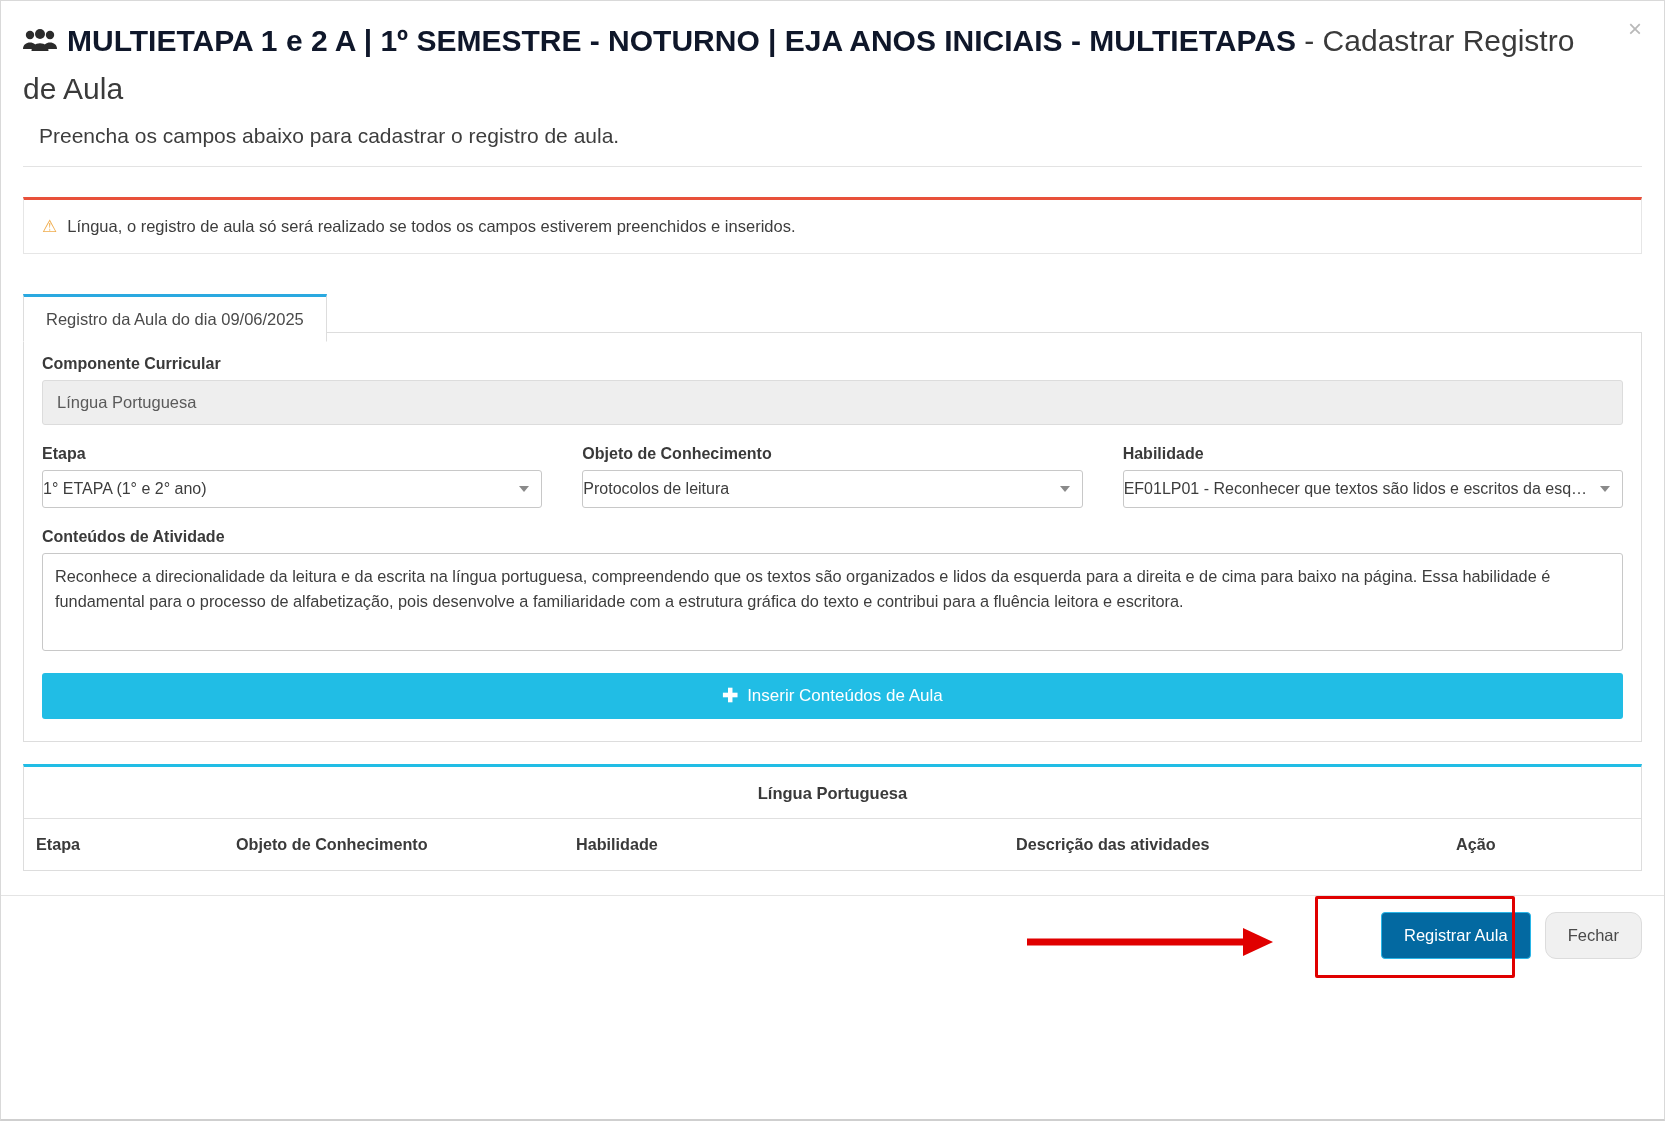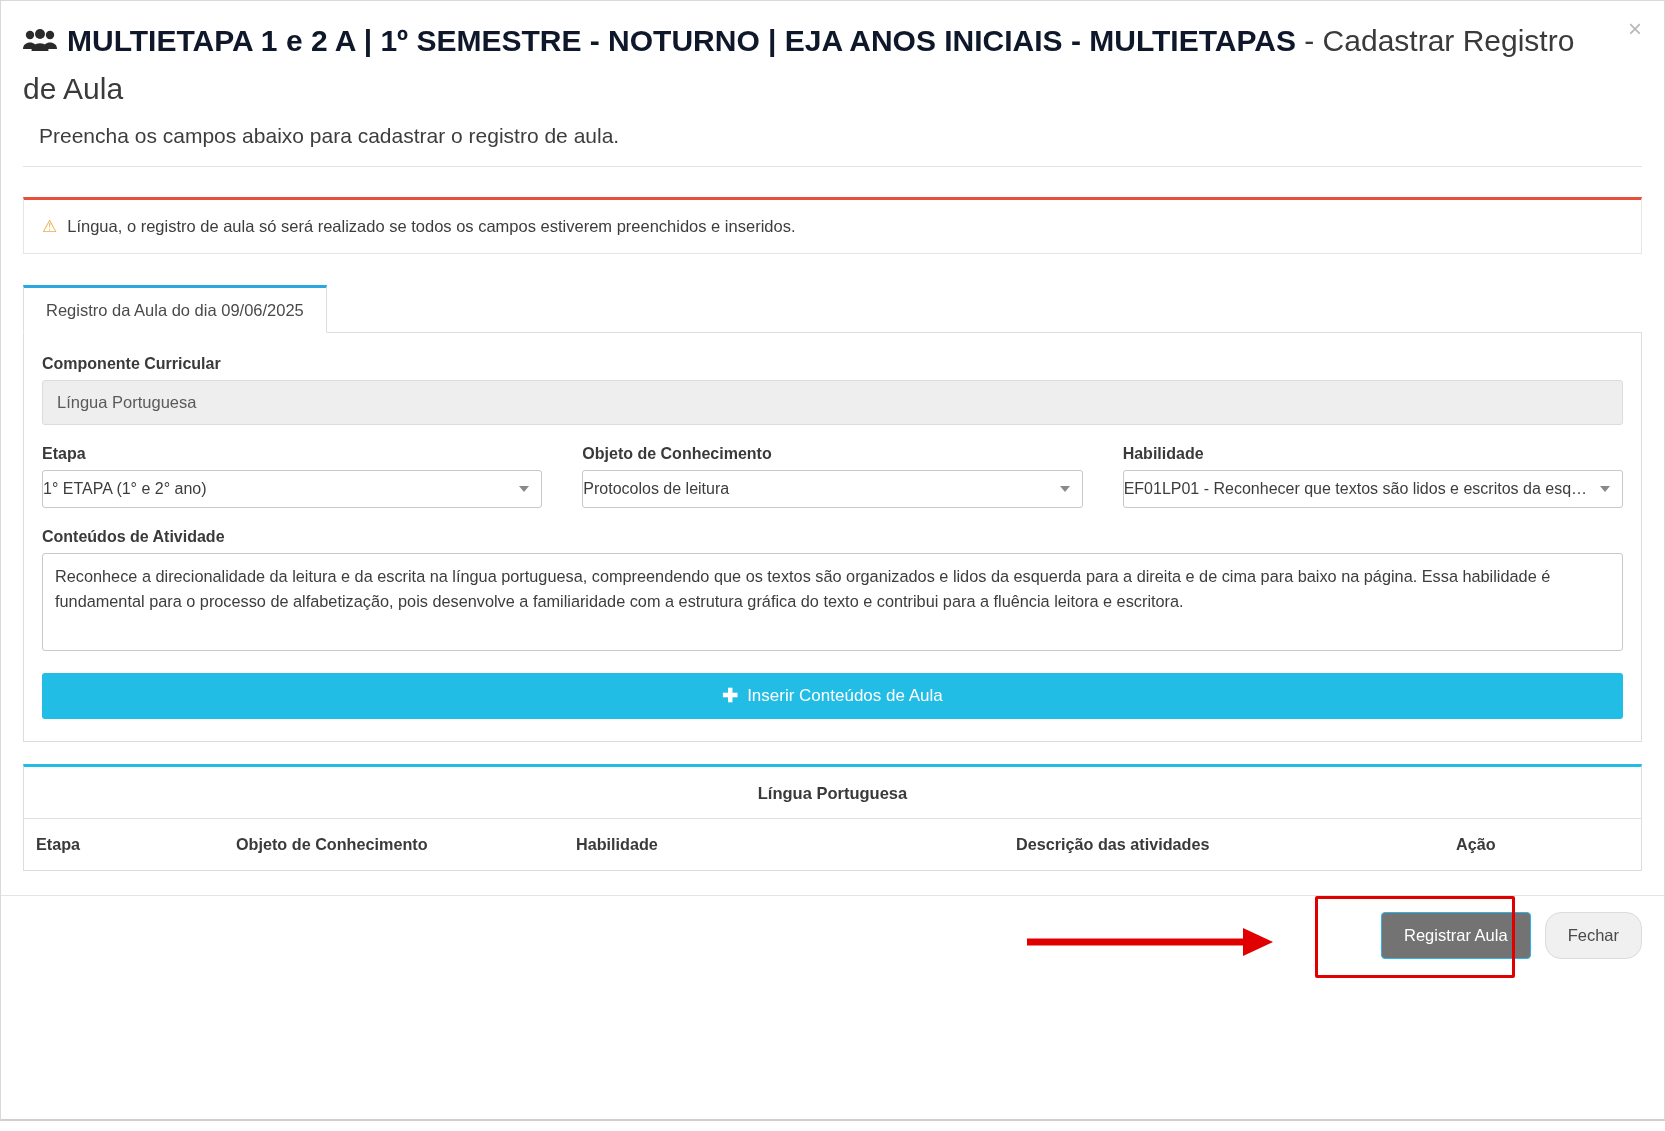--- a/index.html
+++ b/index.html
@@ -92,21 +92,21 @@
   }
   .tab {
     border: 1px solid #dddddd;
     border-bottom: 1px solid #ffffff;
     border-top: 3px solid #2aa9e0;
     background: #ffffff;
     padding: 13px 22px 12px 22px;
     font-size: 16.5px;
     color: #4a4a4a;
     position: relative;
-    top: 1px;
+    top: 10px;
     cursor: pointer;
   }
 
   .panel {
     border: 1px solid #dddddd;
     border-top: none;
     padding: 22px 18px 22px 18px;
   }
 
   .field-label {
@@ -232,34 +232,34 @@
     margin-top: 24px;
     padding: 16px 22px 18px 22px;
     border-top: 1px solid #e4e4e4;
     display: flex;
     justify-content: flex-end;
     align-items: center;
     gap: 14px;
     position: relative;
   }
   .btn-primary {
-    background: #737373;
+    background: #0369a1;
     color: #ffffff;
     border: 1px solid #29b6e8;
     border-radius: 4px;
     padding: 13px 22px;
     font-size: 16.5px;
     cursor: pointer;
     font-family: "Liberation Sans", sans-serif;
   }
   .btn-default {
     background: #f0f0f0;
     color: #4a4a4a;
     border: 1px solid #dcdcdc;
-    border-radius: 16px;
+    border-radius: 11px;
     padding: 13px 22px;
     font-size: 16.5px;
     cursor: pointer;
     font-family: "Liberation Sans", sans-serif;
   }
   .highlight-box {
     position: absolute;
     border: 3px solid #e00000;
     border-radius: 2px;
     pointer-events: none;

